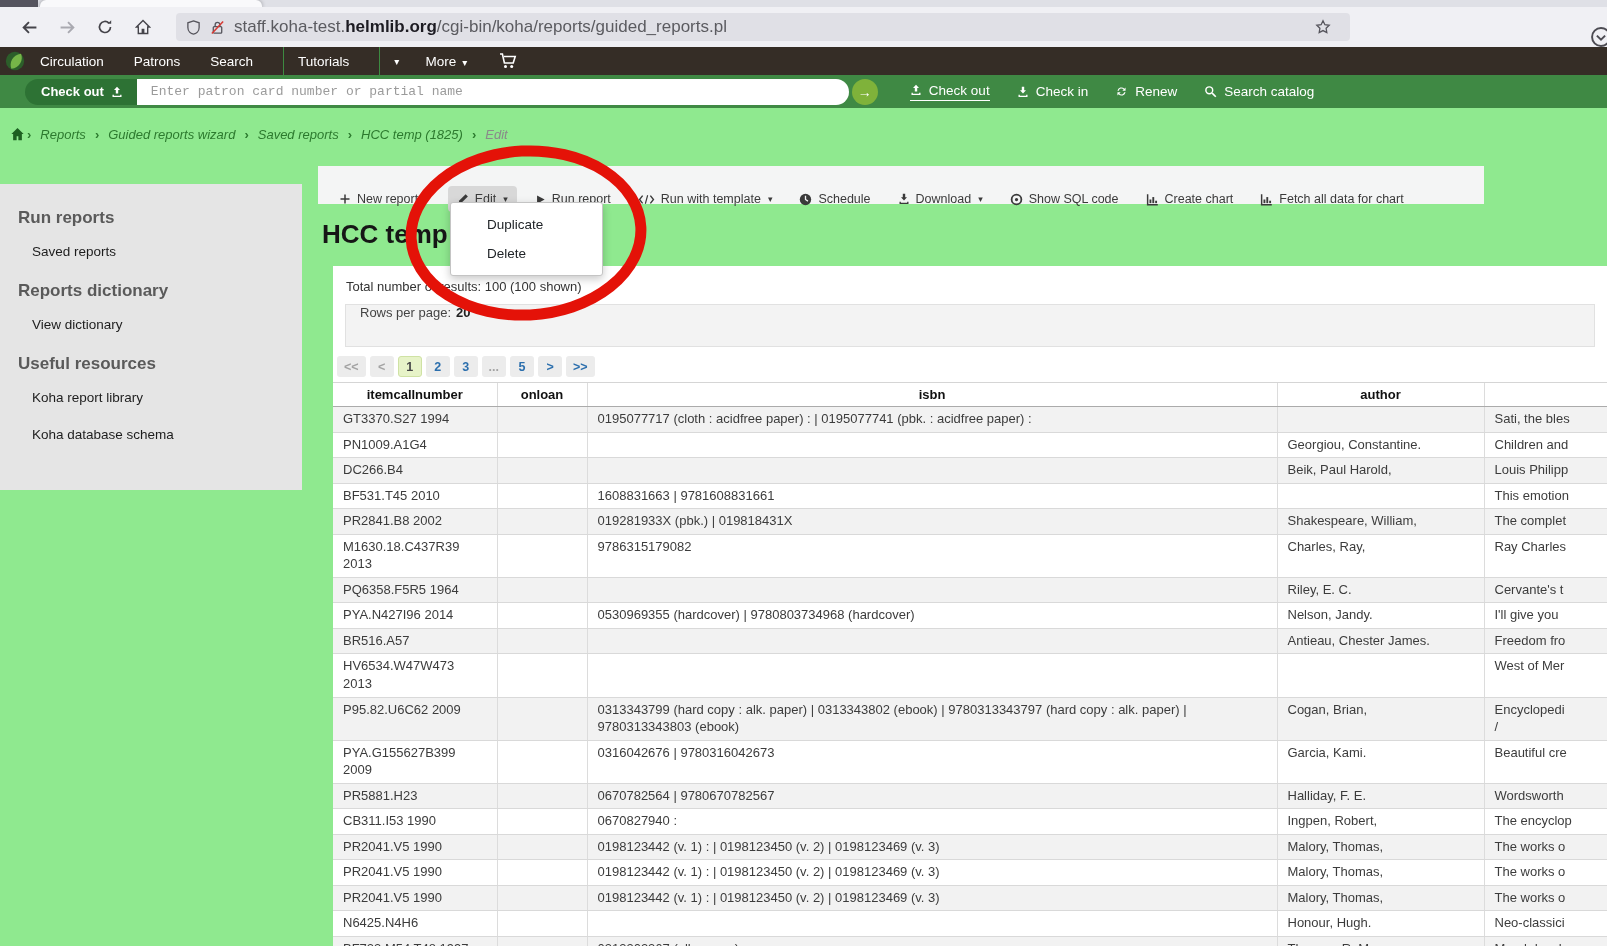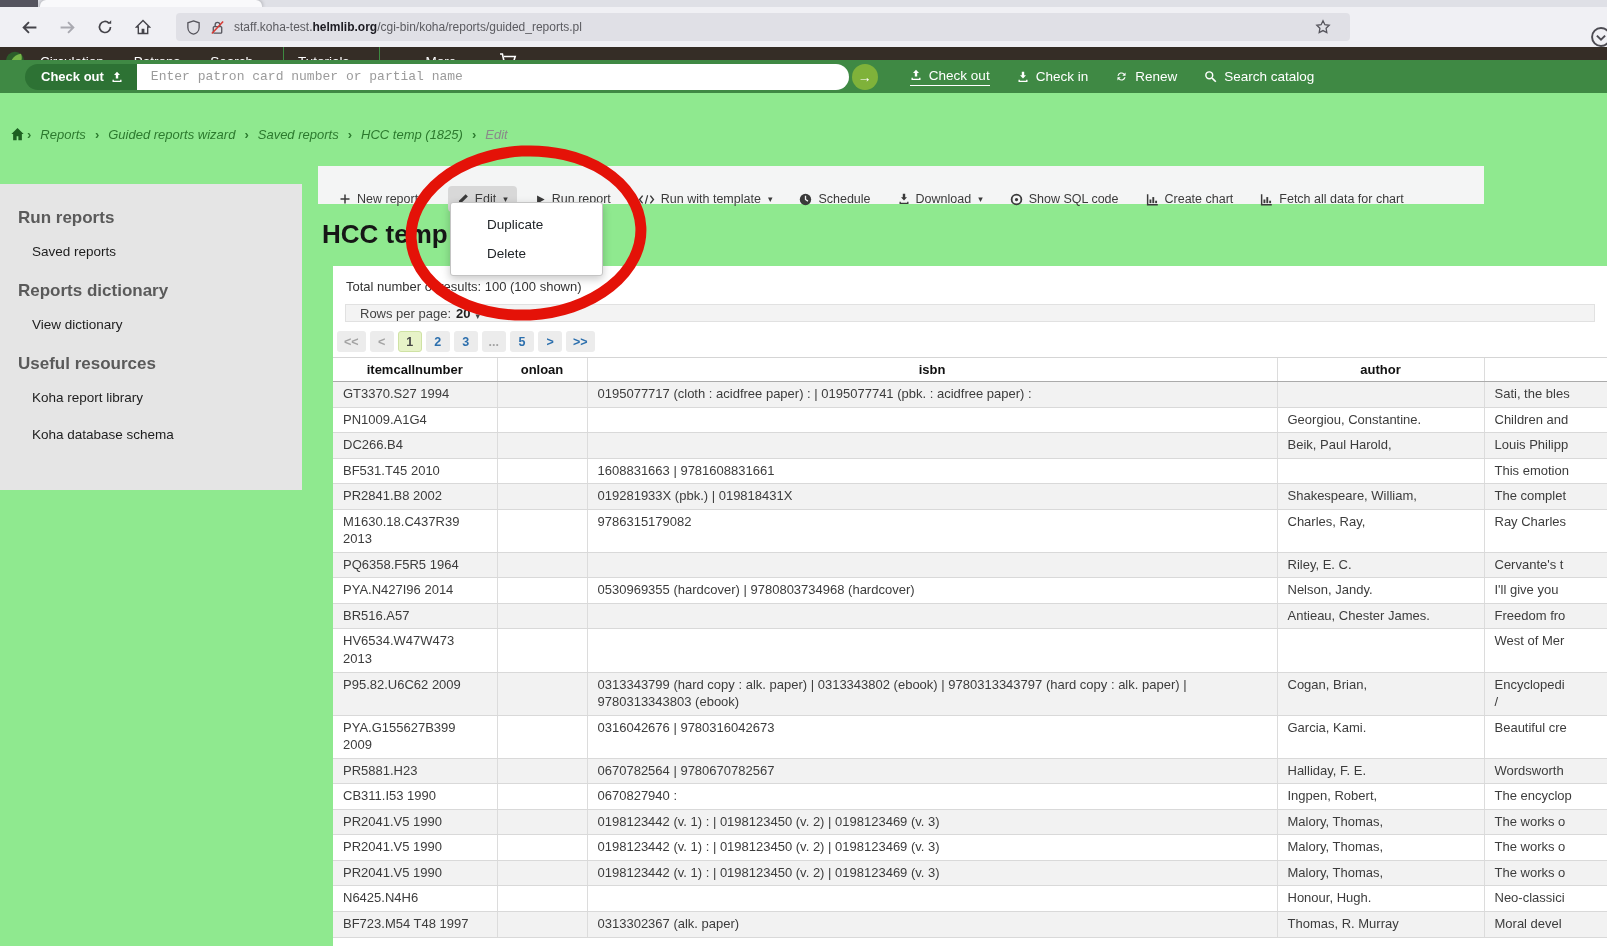--- a/index.html
+++ b/index.html
@@ -16,38 +16,38 @@
   
   .tabstrip { position:absolute; top:0; left:0; width:100%; height:7px; background:#dfe0e6; }
   .tabstrip .dark-block { position:absolute; left:0; top:0; width:38px; height:7px; background:#55545e; }
   .tabstrip .active-tab { position:absolute; left:40px; top:0; width:222px; height:7px; background:#f9f9fb; border-radius:6px 6px 0 0; box-shadow:0 0 4px rgba(0,0,0,.35); }
 
   
   .browser-toolbar { position:absolute; top:7px; left:0; width:100%; height:40px; background:var(--browser-toolbar-bg,#f0f0f4); display:flex; align-items:center; padding:0 14px; }
   .nav-btn { width:30px; height:30px; display:flex; align-items:center; justify-content:center; color:#45444a; margin-right:8px; border-radius:4px; }
   .nav-btn.disabled { color:#a9a9b0; }
   .nav-btn.home { margin-right:18px; }
-  .url-bar { flex:0 0 1174px; height:28px; background:var(--urlbar-bg,#e0e0e6); border-radius:4px; display:flex; align-items:center; padding:0 10px; font-size:12px; }
+  .url-bar { flex:0 0 1174px; height:28px; background:var(--urlbar-bg,#e0e0e6); border-radius:4px; display:flex; align-items:center; padding:0 10px; font-size:17px; }
   .url-bar .icon { margin-right:9px; color:#55545c; }
   .url-text { flex:1; white-space:nowrap; overflow:hidden; color:#5b5b60; }
   .url-text .domain { color:#1c1b22; font-weight:bold; }
   .star-btn { color:#4c4b52; margin-left:8px; }
   .edge-icon { position:absolute; left:1590px; top:19px; color:#4c4b52; }
 
   
   .koha-nav { position:absolute; top:47px; left:0; width:100%; height:28px; background:var(--nav-bg,#352d26); display:flex; align-items:center; color:#fff; font-size:13.5px; }
   .koha-logo { margin:0 14px 0 4px; }
   .nav-item { margin-right:30px; cursor:default; }
   .nav-sep { width:1px; height:28px; background:#3d8a41; margin:0 14px 0 0; }
   .nav-caret { font-size:10px; color:#fff; margin-right:26px; }
   .nav-more .nav-caret-inline { font-size:10px; margin-left:6px; }
   .cart-btn { color:#fff; margin-left:2px; }
 
   
-  .checkout-bar { position:absolute; top:60px; left:0; width:100%; height:33px; background:var(--checkout-bar-bg,#3f8944); display:flex; align-items:center; padding-left:25px; }
+  .checkout-bar { position:absolute; top:75px; left:0; width:100%; height:33px; background:var(--checkout-bar-bg,#3f8944); display:flex; align-items:center; padding-left:25px; }
   .patron-pill { display:flex; align-items:center; height:26px; }
   .pill-label { height:26px; background:var(--checkout-label-bg,#2d7234); color:#fff; font-weight:bold; font-size:13px; display:flex; align-items:center; gap:7px; padding:0 14px 0 16px; border-radius:13px 0 0 13px; }
   .pill-input { height:26px; width:712px; border:none; outline:none; background:#fff; border-radius:0 13px 13px 0; padding:0 14px; font-size:13px; font-family:Liberation Mono, monospace; color:#333; }
   .pill-input::placeholder { color:#9b9b9b; }
   .pill-submit { width:26px; height:26px; margin-left:3px; border-radius:50%; background:var(--submit-btn-bg,#7fb23a); color:#fff; display:flex; align-items:center; justify-content:center; font-size:14px; font-weight:bold; }
   .bar-links { margin-left:32px; display:flex; align-items:center; gap:27px; color:#fff; font-size:13.5px; }
   .bar-link { display:flex; align-items:center; gap:7px; }
   .bar-link.active { border-bottom:1px solid #fff; padding-bottom:2px; }
 
   
@@ -67,21 +67,21 @@
   .report-toolbar { width:1166px; height:38px; background:var(--toolbar-bg,#f4f5f5); display:flex; align-items:center; padding:0 12px; }
   .tb-btn { display:flex; align-items:center; gap:6px; padding:6px 9px; margin-right:9px; border-radius:4px; font-size:12.5px; color:#3a3a3a; white-space:nowrap;margin-top:28px; }
   .tb-btn.active { background:var(--active-button-bg,#d8d8d8); }
   .tb-btn .caret { font-size:9px; margin-left:1px; }
   .title-row { margin:8px 0 0 4px; height:44px; display:flex; align-items:center; }
   .page-title { font-size:26px; font-weight:bold; color:#161616; }
   .title-badge { margin-left:14px; background:#fcfcfc; border:1px solid #c3c3c3; border-radius:4px; font-size:13px; color:#4a4a4a; padding:4px 9px; }
 
   .white-box { margin-left:15px; margin-top:10px; width:1274px; min-height:682px; background:#fff; }
   .total-results { font-size:13px; color:#333; padding:13px 0 10px 13px; }
-  .rpp-strip { margin:0 12px; height:18px; background:#f3f3f3; border:1px solid #e1e1e1; display:flex; align-items:flex-end; padding:0 14px; font-size:13px; color:#444; gap:5px; }
+  .rpp-strip { margin:0 12px; height:43px; background:#f3f3f3; border:1px solid #e1e1e1; display:flex; align-items:flex-start; padding:0 14px; font-size:13px; color:#444; gap:5px; }
   .rpp-strip b { color:#222; }
   .rpp-strip .caret { font-size:9px; color:#444; }
   .pagination { display:flex; gap:4px; margin:9px 0 5px 4px; }
   .pg { min-width:24px; height:21px; padding:0 7px; display:flex; align-items:center; justify-content:center; background:#ececec; border-radius:3px; font-size:12.5px; font-weight:bold; }
   .pg.disabled { color:#a3a3a3; }
   .pg.link { color:var(--link-blue,#2c6fad); }
   .pg.active { background:var(--active-page-bg,#e7f3c8); color:#474747; border:1px solid #cfe2a4; }
 
   table.results { border-collapse:collapse; background:#fff; table-layout:fixed; width:1451px; margin-top:3px; }
   table.results th { font-size:13px; font-weight:bold; color:#111; text-align:center; padding:4px 8px; border-top:1px solid #d5d5d5; border-bottom:1px solid #ababab; background:#fff; }

